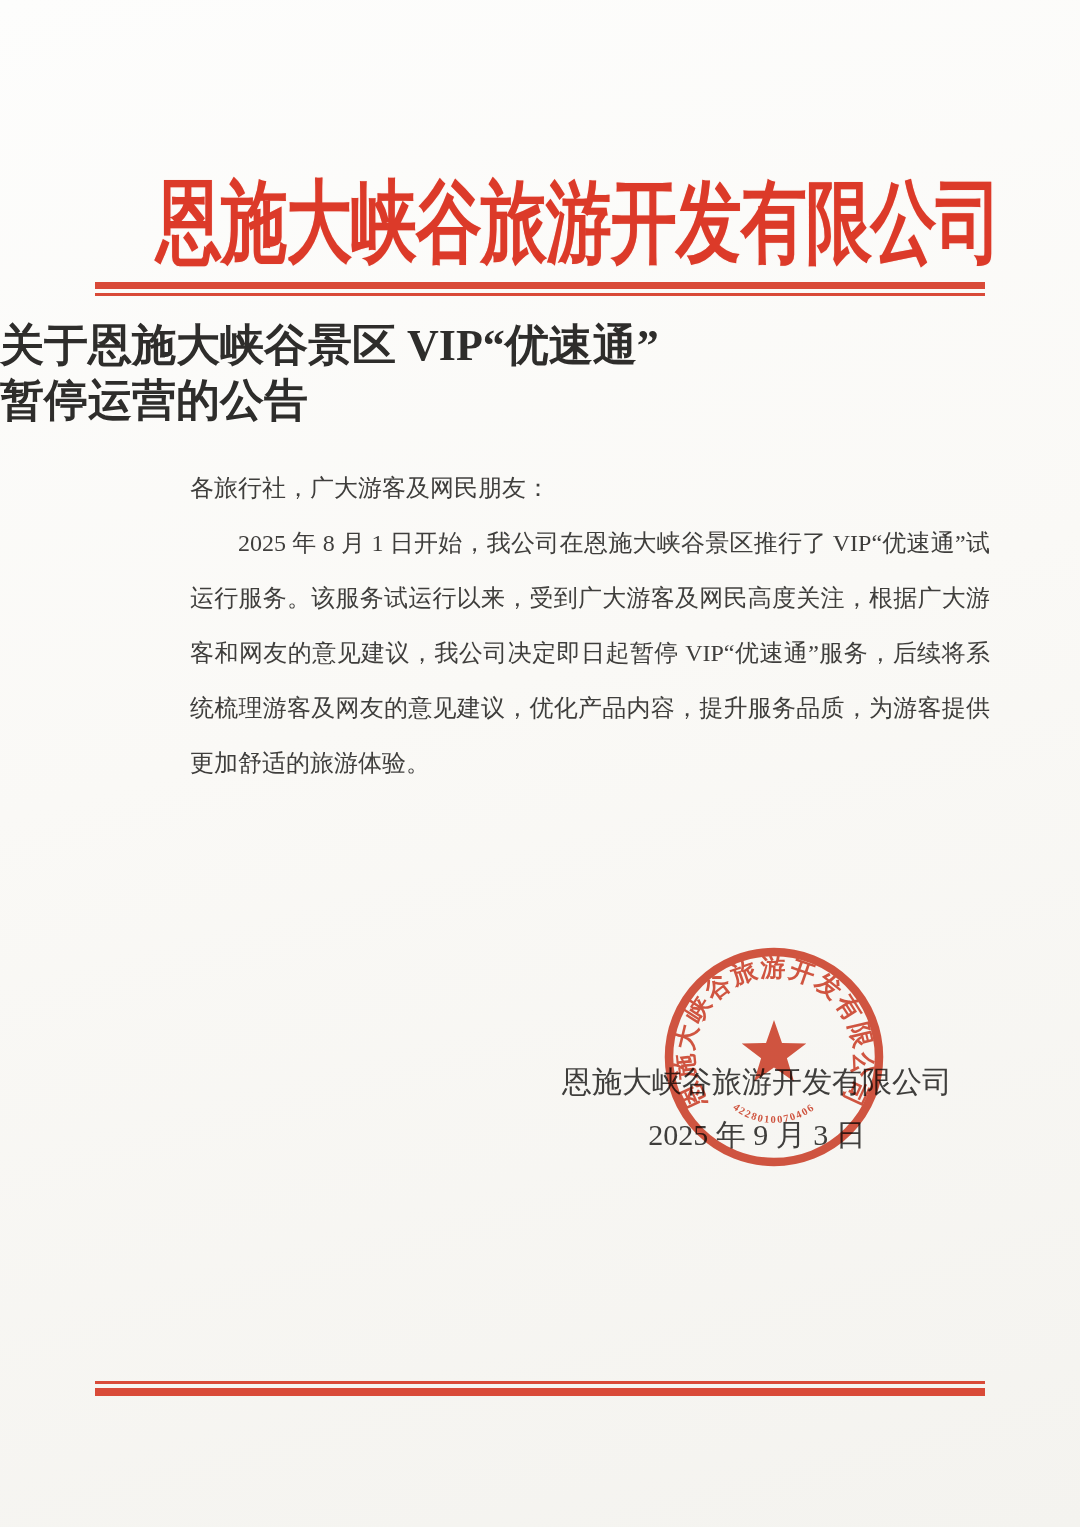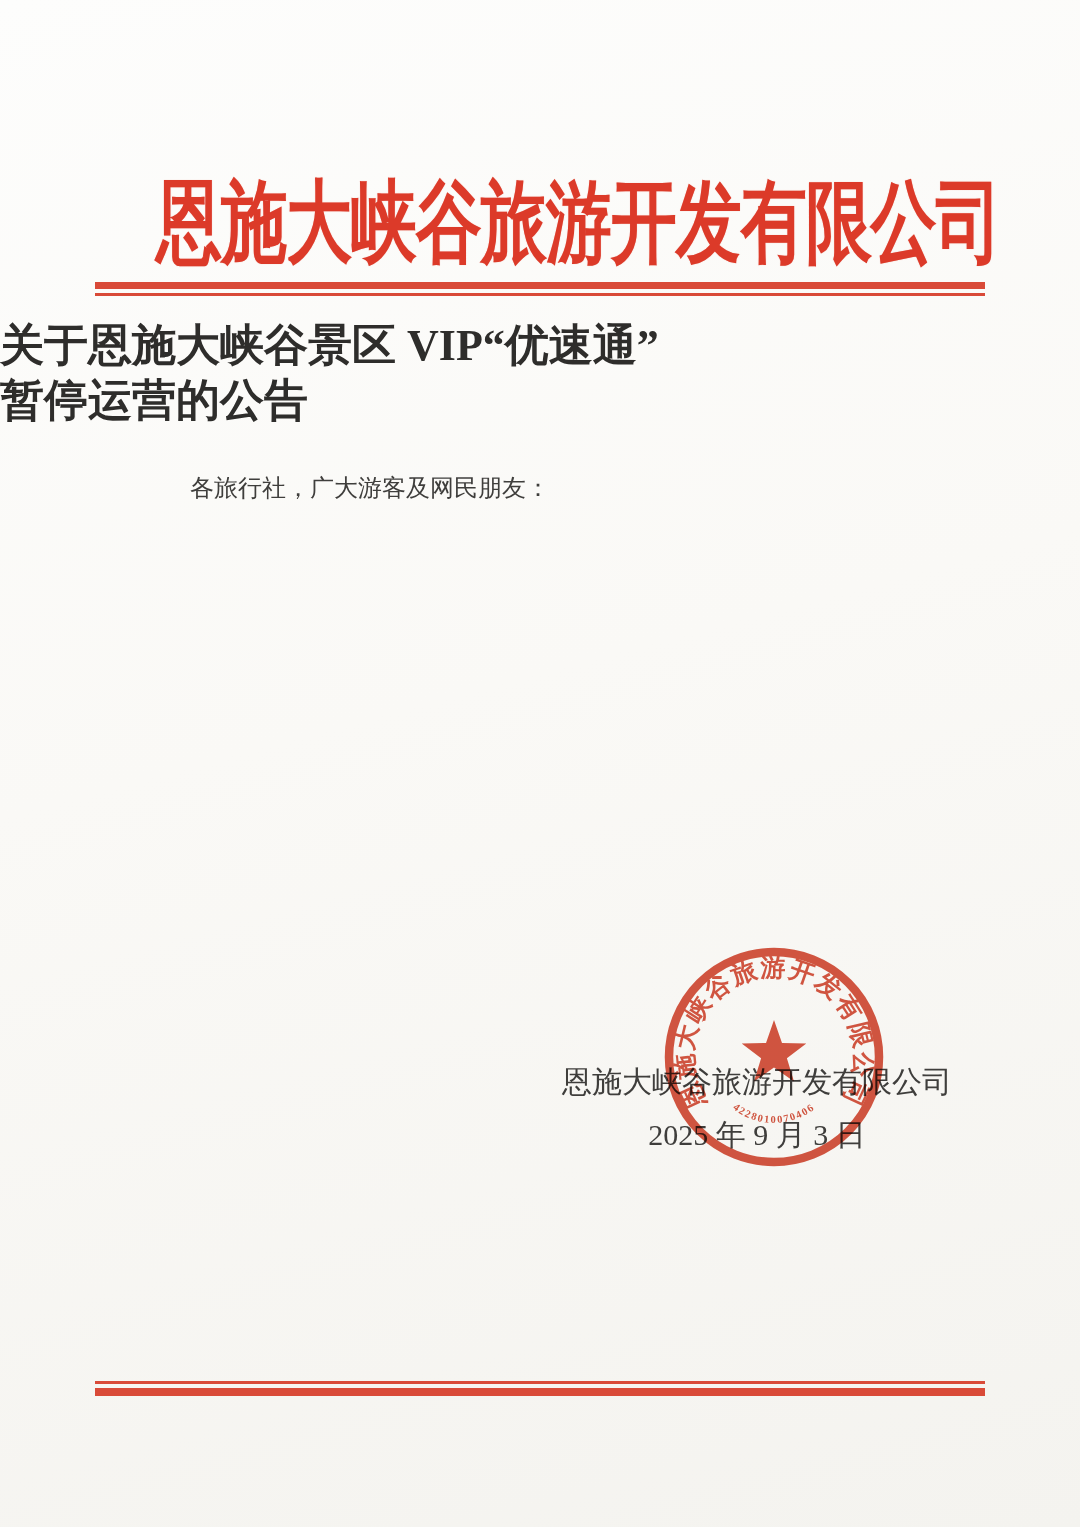--- a/index.html
+++ b/index.html
@@ -110,20 +110,21 @@
     <div class="thin"></div>
   </div>
 
   <div class="doc-title">
     <div>关于恩施大峡谷景区 VIP“优速通”</div>
     <div>暂停运营的公告</div>
   </div>
 
   <div class="body-text">
     <p class="salutation">各旅行社，广大游客及网民朋友：</p>
+    <p>2025 年 8 月 1 日开始，我公司在恩施大峡谷景区推行了 VIP“优速通”试运行服务。该服务试运行以来，受到广大游客及网民高度关注，根据广大游客和网友的意见建议，我公司决定即日起暂停 VIP“优速通”服务，后续将系统梳理游客及网友的意见建议，优化产品内容，提升服务品质，为游客提供更加舒适的旅游体验。</p>
   </div>
 
   <div class="closing">
     <div class="signature">恩施大峡谷旅游开发有限公司</div>
     <div class="date">2025 年 9 月 3 日</div>
   </div>
 
   <div class="seal">
     <svg viewBox="0 0 230 230" xmlns="http://www.w3.org/2000/svg">
       <defs>

